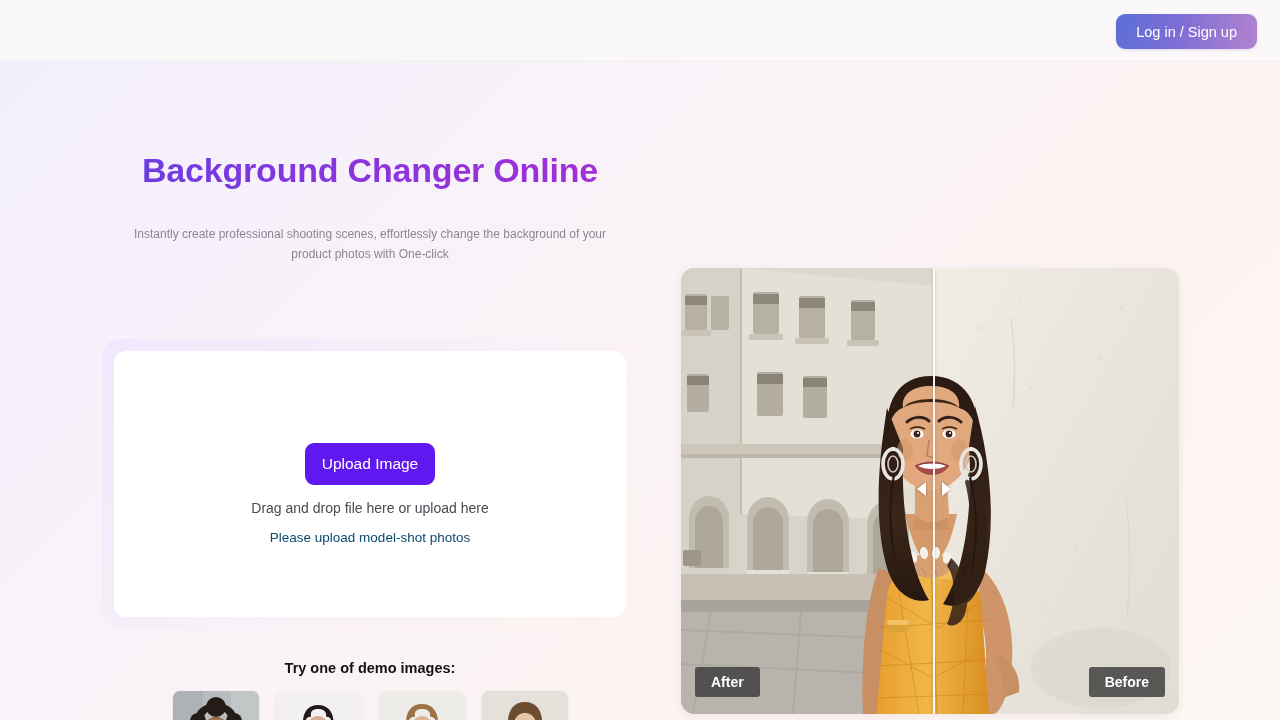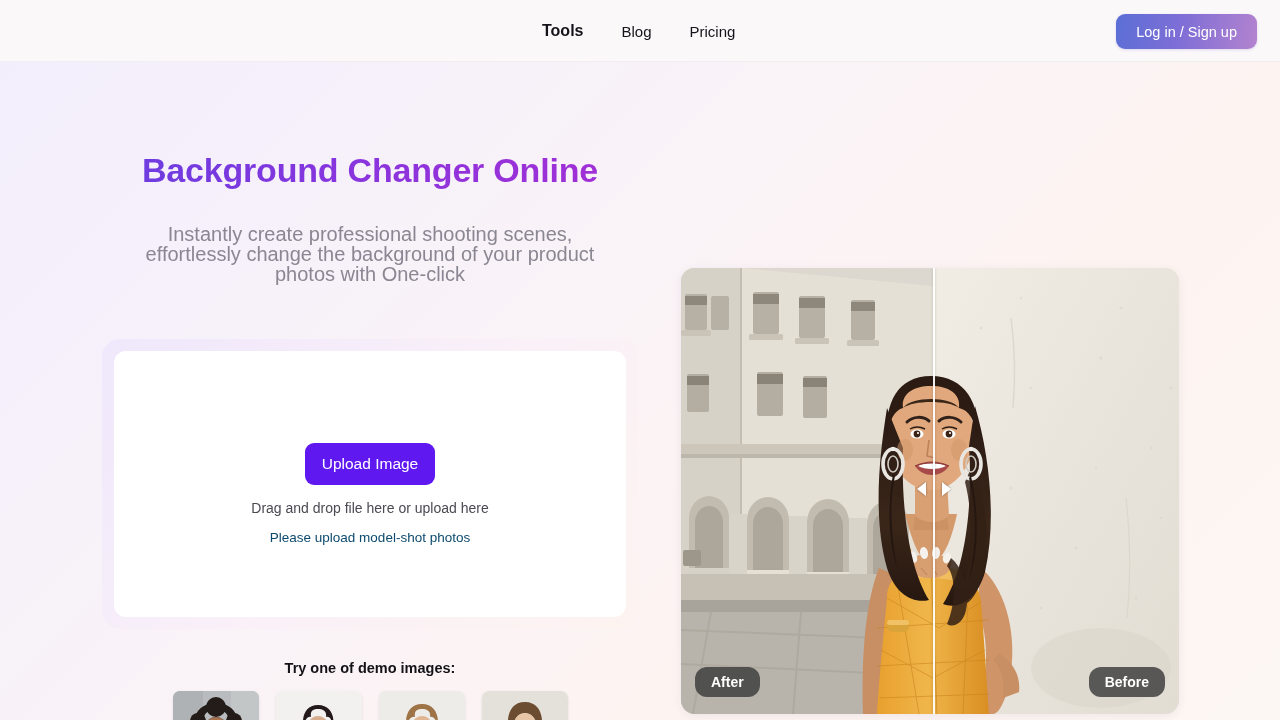--- a/index.html
+++ b/index.html
@@ -130,21 +130,21 @@
     color: transparent;
     -webkit-text-fill-color: transparent;
   }
 
   .hero-sub {
     position: absolute;
     left: 120px;
     top: 162px;
     width: 500px;
     text-align: center;
-    font-size: 20px;
+    font-size: 12px;
     line-height: 20px;
     color: #8a8793;
   }
 
   .upload-card-outer {
     position: absolute;
     left: 102px;
     top: 277px;
     width: 536px;
     height: 290px;
@@ -268,43 +268,38 @@
     filter: drop-shadow(0 0 1px rgba(0,0,0,0.4));
   }
   .tri-l { border-right: 9px solid #ffffff; }
   .tri-r { border-left: 9px solid #ffffff; }
 
   .tag {
     position: absolute;
     bottom: 17px;
     height: 30px;
     padding: 0 16px;
-    border-radius: 12px;
+    border-radius: 3px;
     background: rgba(58,58,58,0.82);
     color: #ffffff;
     font-size: 14px;
     font-weight: bold;
     display: flex;
     align-items: center;
     justify-content: center;
   }
   .tag-after { left: 14px; }
   .tag-before { right: 14px; margin-top: 39px; }
 </style>
 </head>
 <body>
 
 <div class="header">
 
 
-  <nav class="nav">
-    <span class="nav-item active">Tools</span>
-    <span class="nav-item">Blog</span>
-    <span class="nav-item">Pricing</span>
-  </nav>
 
   <button class="auth-btn">Log in / Sign up</button>
 </div>
 
 <div class="page">
 
   <div class="left-col">
 
     <h1 class="hero-title">Background Changer Online</h1>
     <p class="hero-sub">Instantly create professional shooting scenes, effortlessly change the background of your product photos with One-click</p>

